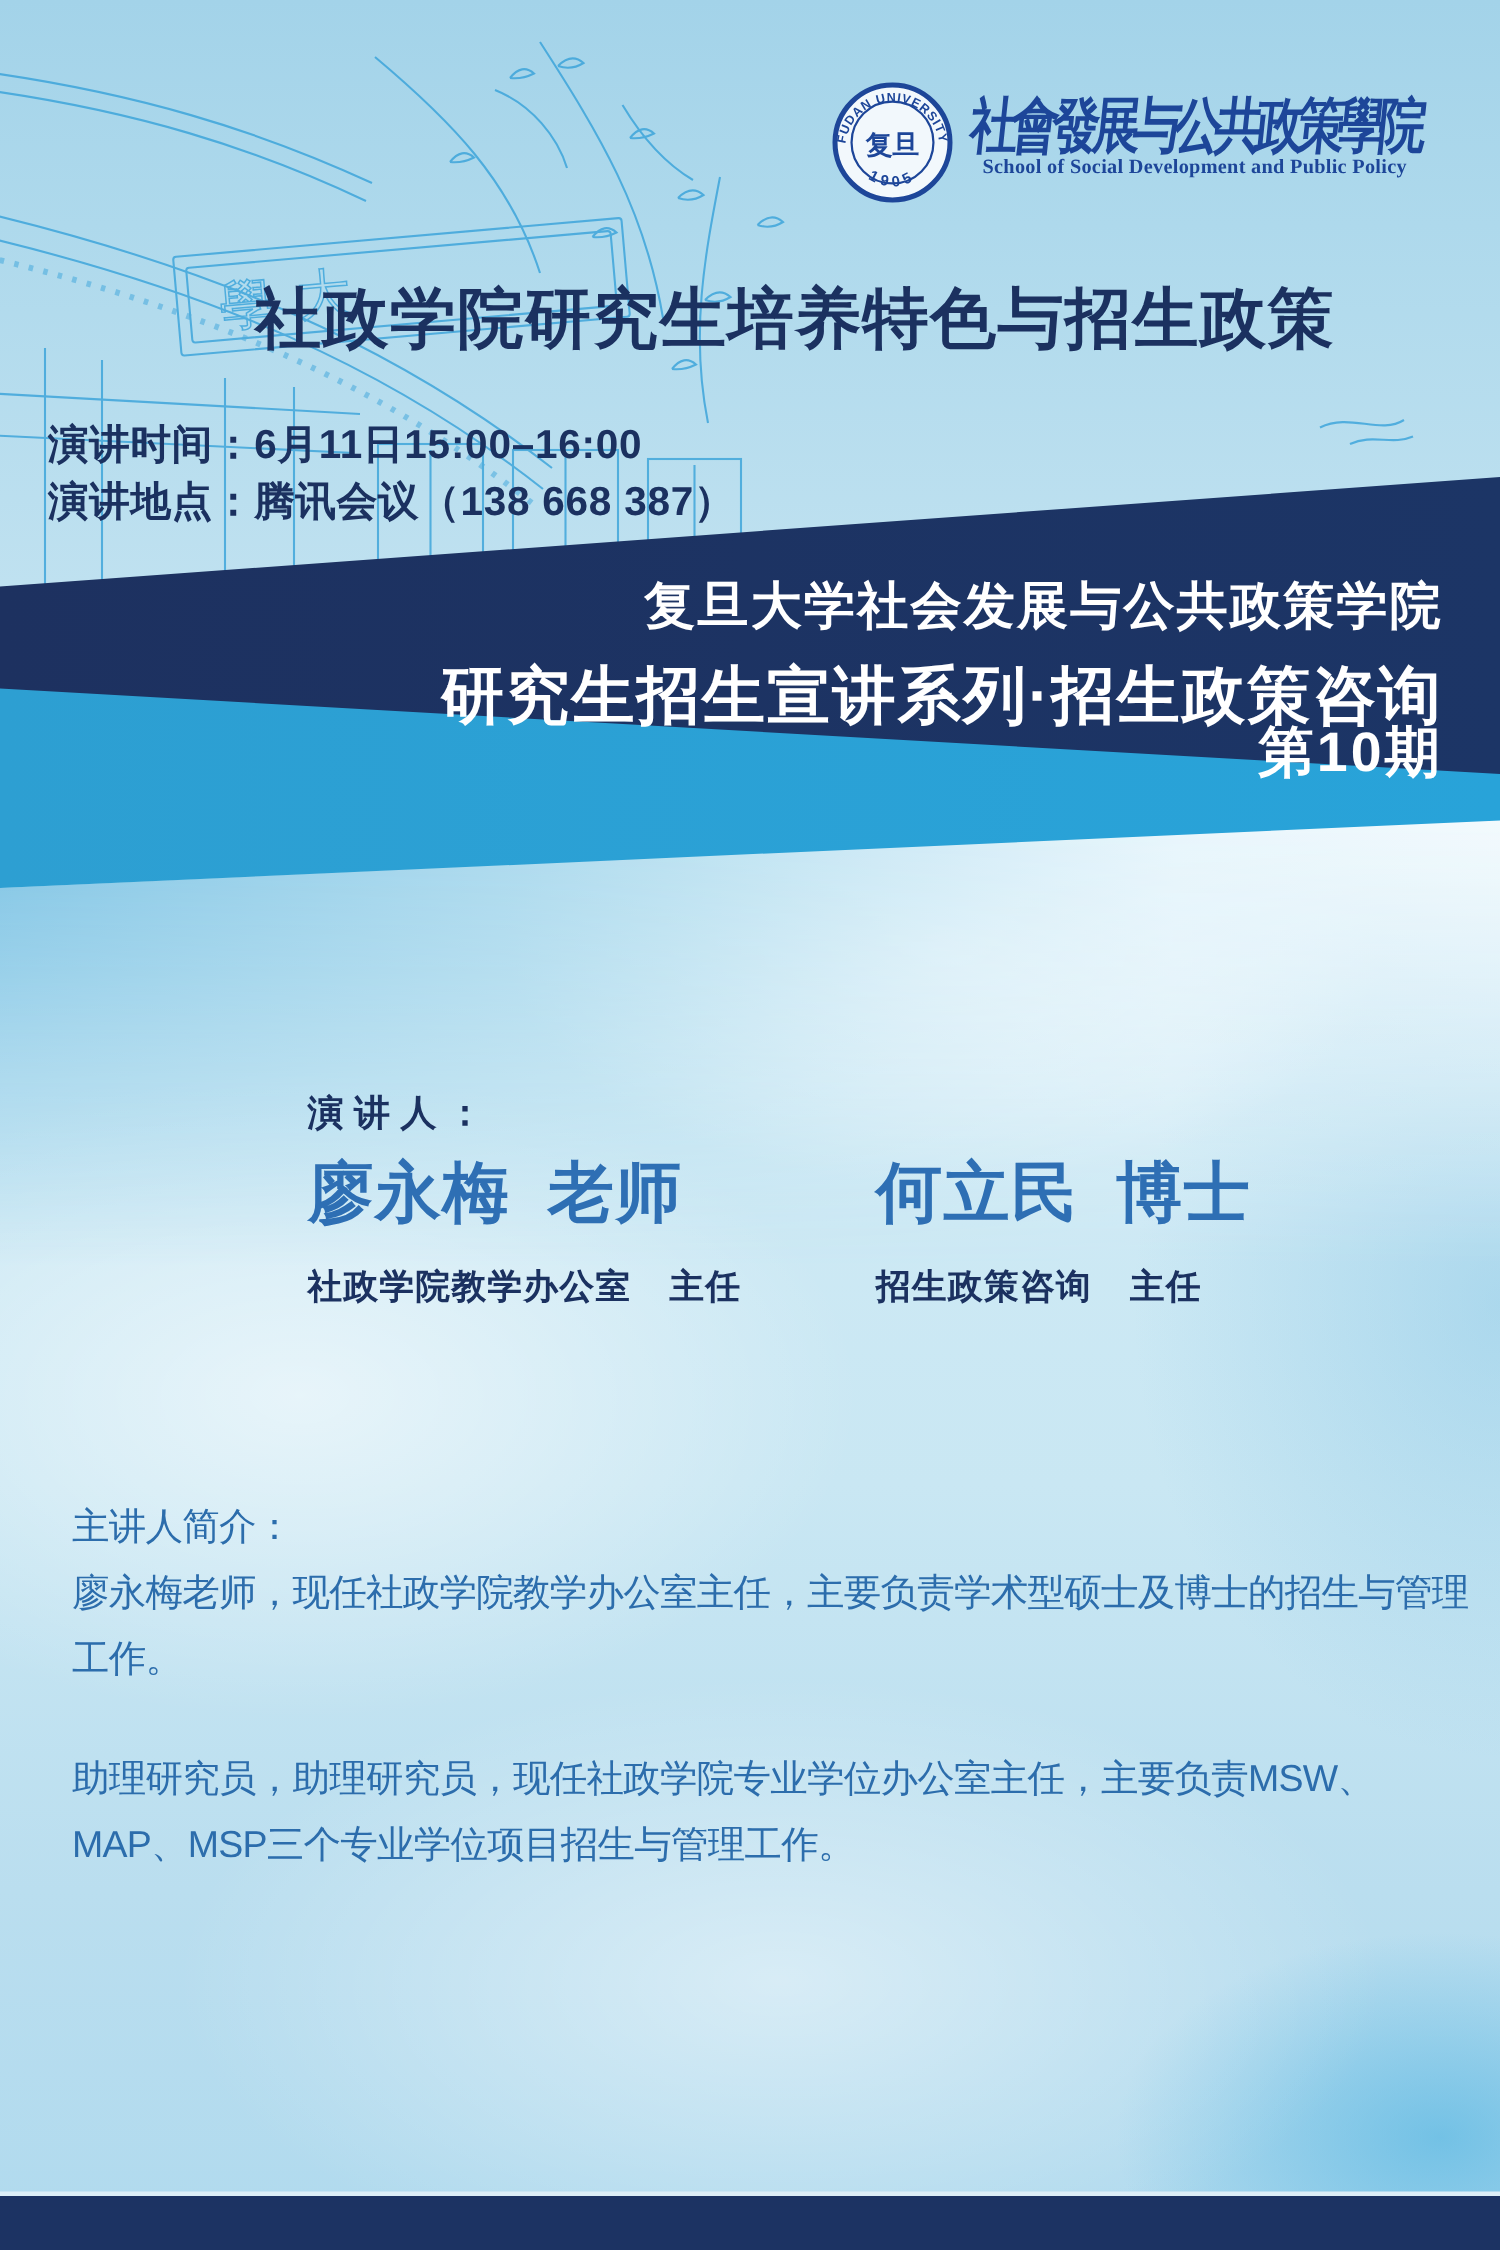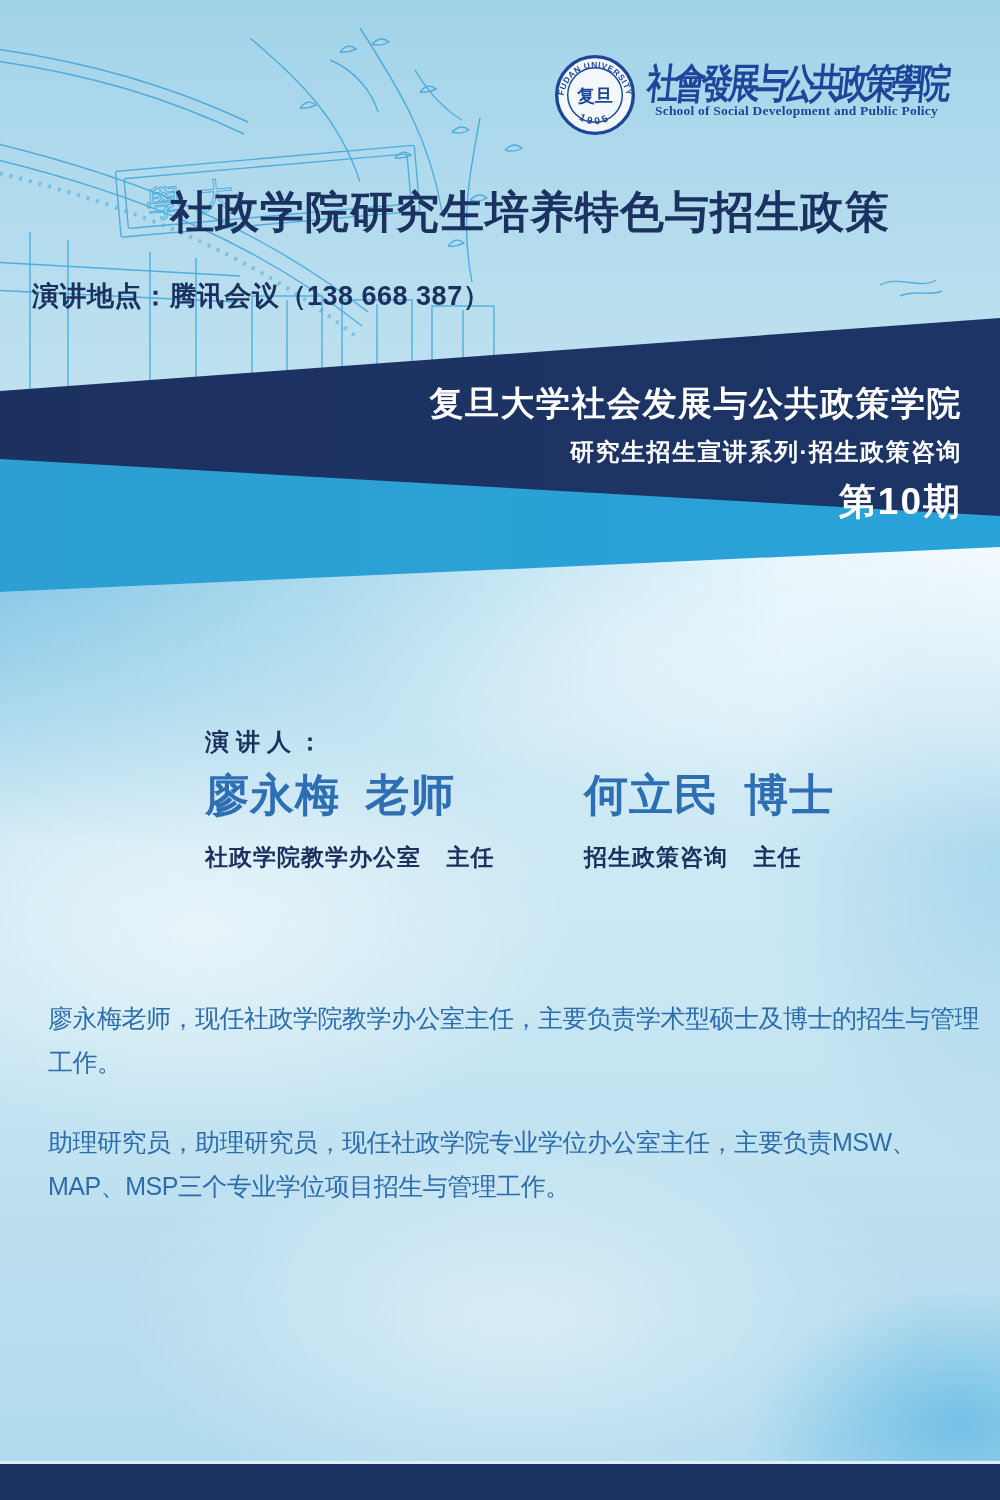--- a/index.html
+++ b/index.html
@@ -50,21 +50,21 @@
     clip-path:polygon(0 458px,1000px 514px,1000px 547px,0 592px);
     background:linear-gradient(90deg,#2d9fd2,#28a3d9);
   }
   .navy-wedge{
     left:0;top:0;width:1000px;height:560px;
     clip-path:polygon(0 391px,1000px 318px,1000px 516px,0 459px);
     background:linear-gradient(90deg,#1d3160,#1c3566);
   }
   .banner-line{position:absolute;right:38px;color:#ffffff;font-weight:bold;white-space:nowrap;text-align:center;}
   .banner-line.l1{top:381px;font-size:34px;letter-spacing:1.5px;}
-  .banner-line.l2{top:436px;font-size:24px;letter-spacing:1.5px;}
+  .banner-line.l2{top:436px;font-size:42px;letter-spacing:1.5px;}
   .banner-line.l3{top:477px;font-size:37px;letter-spacing:2px;}
   
   .speakers-label{left:205px;top:726px;font-size:24px;font-weight:bold;color:#1b3160;letter-spacing:7px;white-space:nowrap;}
   .speaker-col{top:766px;white-space:nowrap;}
   .speaker-col.c1{left:205px;}
   .speaker-col.c2{left:584px;}
   .speaker-name{font-size:44px;font-weight:bold;color:#2e6fb4;word-spacing:12px;letter-spacing:1px;}
   .speaker-title{margin-top:17px;font-size:23px;font-weight:bold;color:#1b3160;word-spacing:18px;letter-spacing:1px;}
   
   .bio{left:48px;top:996px;width:945px;color:#2c6dac;font-size:25px;line-height:44px;letter-spacing:-0.5px;}
@@ -143,34 +143,36 @@
     </text>
     <text x="40" y="47" font-size="17" font-weight="bold" fill="#1d4699" text-anchor="middle">复旦</text>
   </svg>
 
   <div class="abs school-callig">社會發展与公共政策學院</div>
   <div class="abs school-english">School of Social Development and Public Policy</div>
 
   <div class="abs main-title">社政学院研究生培养特色与招生政策</div>
 
   <div class="abs info-block">
+    <div class="info-line"><span>演讲时间：</span><span>6月11日15:00–16:00</span></div>
     <div class="info-line"><span>演讲地点：</span><span>腾讯会议（138 668 387）</span></div>
   </div>
 
   <div class="abs speakers-label">演讲人：</div>
   <div class="abs speaker-col c1">
     <div class="speaker-name">廖永梅 老师</div>
     <div class="speaker-title">社政学院教学办公室 主任</div>
   </div>
   <div class="abs speaker-col c2">
     <div class="speaker-name">何立民 博士</div>
     <div class="speaker-title">招生政策咨询 主任</div>
   </div>
 
   <div class="abs bio">
+    <div class="bio-heading">主讲人简介：</div>
     <p>廖永梅老师，现任社政学院教学办公室主任，主要负责学术型硕士及博士的招生与管理
 工作。</p>
     <p>助理研究员，助理研究员，现任社政学院专业学位办公室主任，主要负责MSW、
 MAP、MSP三个专业学位项目招生与管理工作。</p>
   </div>
 
   <div class="abs footer-line"></div>
   <div class="abs footer-bar"></div>
 
 </div>

